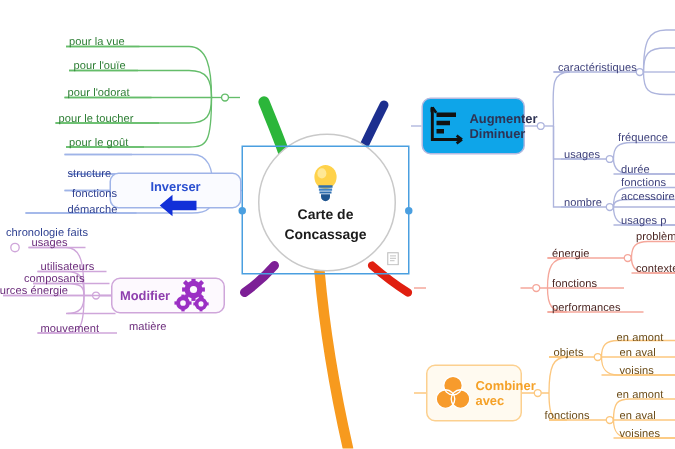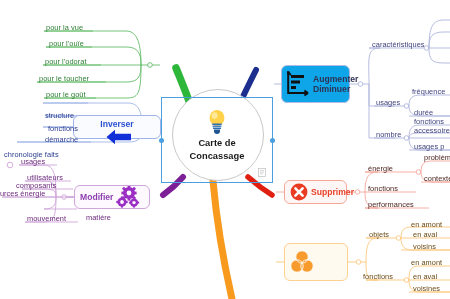--- a/index.html
+++ b/index.html
@@ -281,45 +281,38 @@
         <path d="M21,22 L17.4,19.4 M21,22 L17.4,24.6" stroke="#111" stroke-width="1.8" fill="none"></path>
         <rect x="4" y="4" width="13" height="3" fill="#111"></rect>
         <rect x="4" y="9.5" width="9" height="3" fill="#111"></rect>
         <rect x="4" y="15" width="5" height="3" fill="#111"></rect>
       </svg>
     </div>
     <div class="tlabel">Augmenter
 Diminuer</div>
   </div>
 
-  <div class="topic t-red" style="left:284px;top:180px;width:63px;height:24px;">
-    <div class="ticon" style="margin-right:3px;">
-      <svg width="18" height="18" viewBox="0 0 18 18">
-        <circle cx="9" cy="9" r="8.4" fill="#ea3c22"></circle>
-        <path d="M5.4,5.4 L12.6,12.6 M12.6,5.4 L5.4,12.6" stroke="#fff" stroke-width="2.6" stroke-linecap="round"></path>
-      </svg>
-    </div>
-    <div class="tlabel">Supprimer</div>
-  </div>
 
   <div class="topic t-orange" style="left:284px;top:243px;width:64px;height:38px;">
     <div class="ticon" style="margin-right:3px;">
       <svg width="24" height="24" viewBox="0 0 24 24">
         <g fill="#f7941e" opacity="0.93">
           <circle cx="12" cy="7" r="6.2"></circle>
           <circle cx="7" cy="16" r="6.2"></circle>
           <circle cx="17" cy="16" r="6.2"></circle>
         </g>
         <g fill="none" stroke="#ffffff" stroke-width="0.9">
           <circle cx="12" cy="7" r="6.2"></circle>
           <circle cx="7" cy="16" r="6.2"></circle>
           <circle cx="17" cy="16" r="6.2"></circle>
         </g>
       </svg>
     </div>
+    <div class="tlabel">Combiner
+avec</div>
   </div>
 
   <div class="leaf green" style="left:46px;top:24px;">pour la vue</div>
   <div class="leaf green" style="left:49px;top:40px;">pour l'ouïe</div>
   <div class="leaf green" style="left:45px;top:58px;">pour l'odorat</div>
   <div class="leaf green" style="left:39px;top:75px;">pour le toucher</div>
   <div class="leaf green" style="left:46px;top:91px;">pour le goût</div>
 
   <div class="leaf blue" style="left:45px;top:96px;">structure</div>
   <div class="leaf blue" style="left:48px;top:109px;">fonctions</div>

